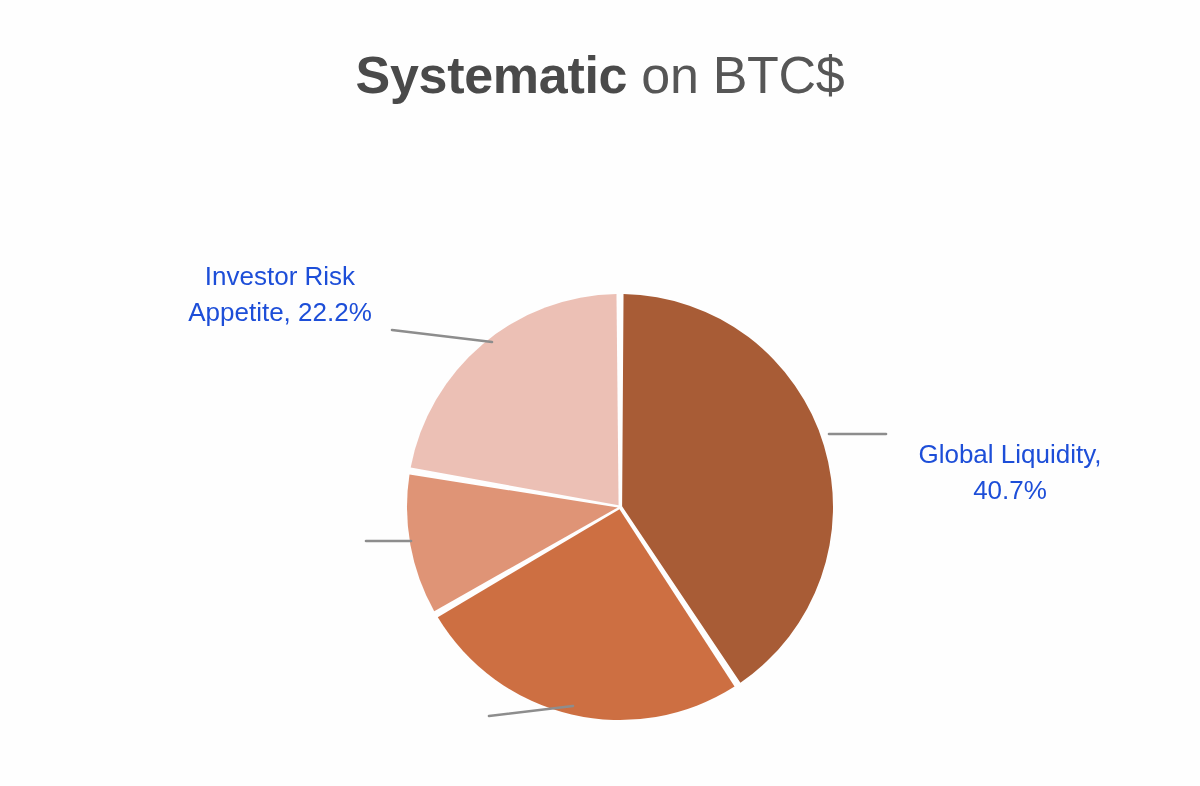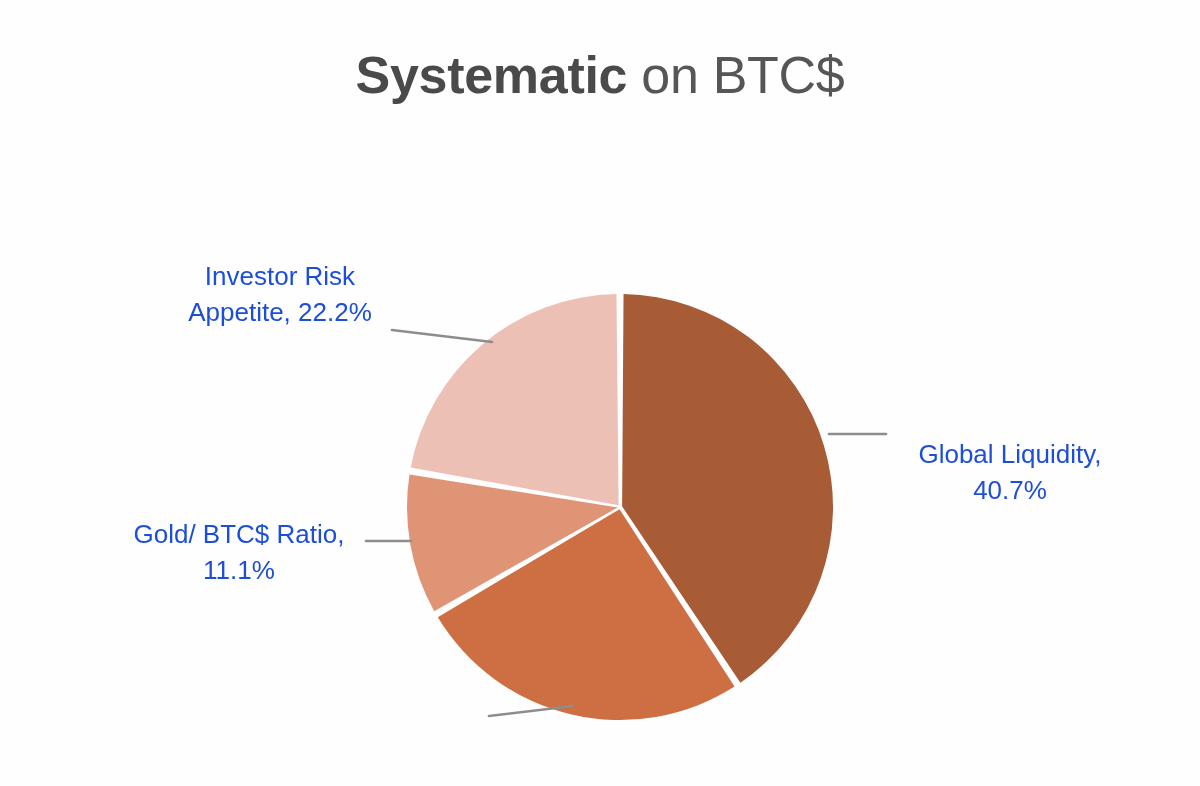--- a/index.html
+++ b/index.html
@@ -112,19 +112,17 @@
       <path d="M 573 706 L 489 716" stroke="#8d8d8d"></path>
       <path d="M 411 541 L 366 541" stroke="#8d8d8d"></path>
       <path d="M 492 342 L 392 330" stroke="#8d8d8d"></path>
     </g>
   </svg>
 
   <div class="slice-label lbl-global-liquidity">Global Liquidity,
 40.7%</div>
 
 
-  <div class="slice-label lbl-gold-btc-ratio">Gold/ BTC$ Ratio,
-11.1%</div>
 
   <div class="slice-label lbl-investor-risk-appetite">Investor Risk
 Appetite, 22.2%</div>
 
 </div>
 
 </body></html>

